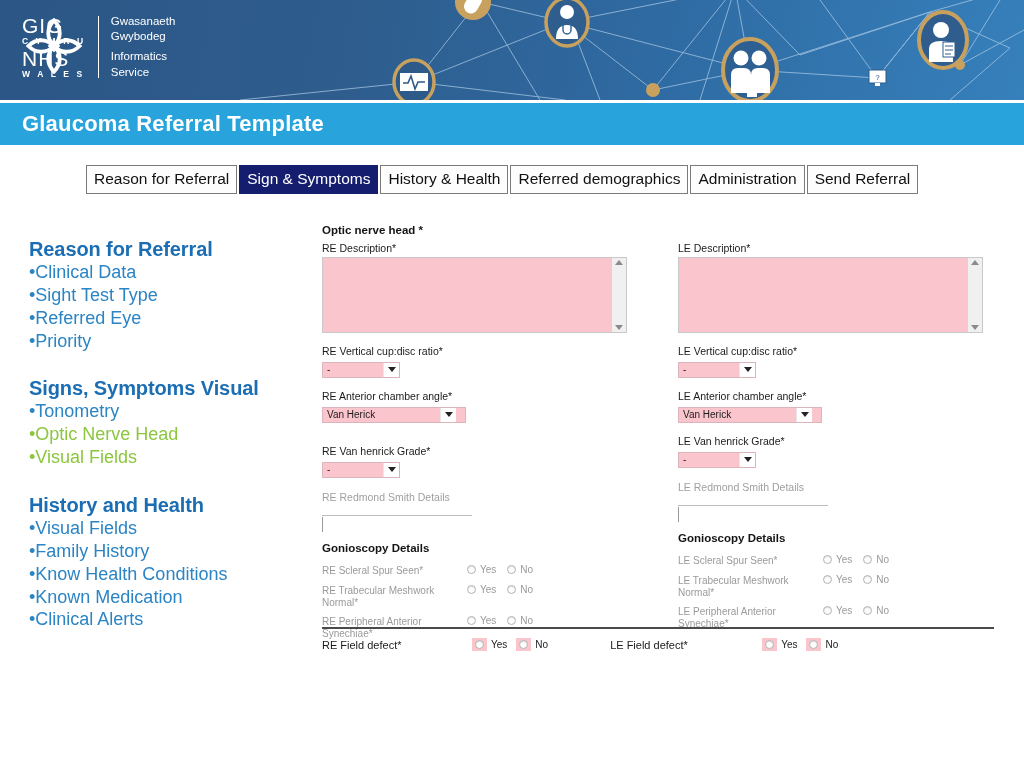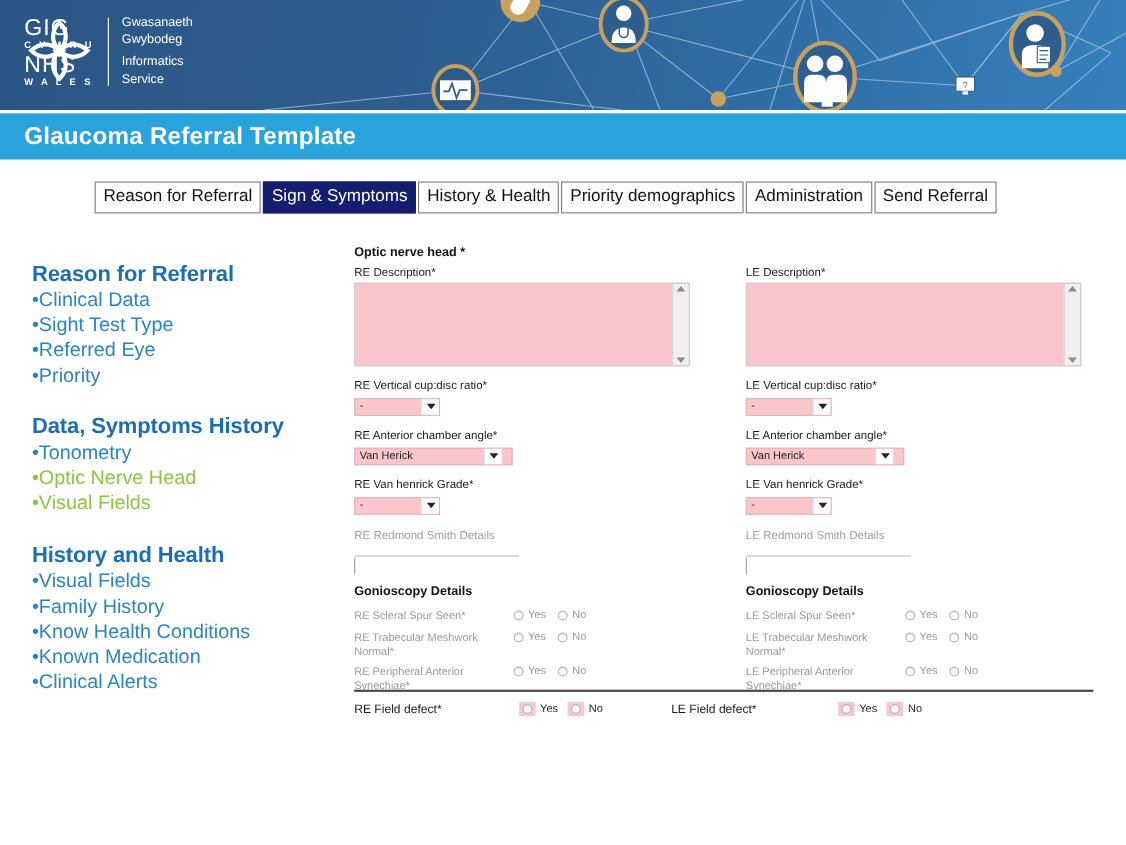--- a/index.html
+++ b/index.html
@@ -274,39 +274,39 @@
 </div>
 
 <div class="titlebar">
   <div class="title">Glaucoma Referral Template</div>
 </div>
 
 <div class="tabstrip">
   <div class="tab">Reason for Referral</div>
   <div class="tab active">Sign &amp; Symptoms</div>
   <div class="tab">History &amp; Health</div>
-  <div class="tab">Priority demographics</div>
+  <div class="tab">Referred demographics</div>
   <div class="tab">Administration</div>
   <div class="tab">Send Referral</div>
 </div>
 
 <div class="outline">
 
   <div class="grp">
     <h3>Reason for Referral</h3>
     <ul>
       <li>•<span>Clinical Data</span></li>
       <li>•<span>Sight Test Type</span></li>
       <li>•<span>Referred Eye</span></li>
       <li>•<span>Priority</span></li>
     </ul>
   </div>
 
   <div class="grp">
-    <h3>Data, Symptoms History</h3>
+    <h3>Signs, Symptoms Visual</h3>
     <ul>
       <li>•<span>Tonometry</span></li>
       <li class="green">•<span>Optic Nerve Head</span></li>
       <li class="green">•<span>Visual Fields</span></li>
     </ul>
   </div>
 
   <div class="grp">
     <h3>History and Health</h3>
     <ul>
@@ -343,21 +343,21 @@
     </div>
 
     <div class="fld-label" style="margin-top:12px;">RE Anterior chamber angle*</div>
     <div class="select w-md">
       <div class="val">Van Herick</div>
       <div class="caret">
           <i></i>
         </div>
     </div>
 
-    <div class="fld-label" style="margin-top:12px;">RE Van henrick Grade*</div>
+    <div class="fld-label" style="margin-top:22px;">RE Van henrick Grade*</div>
     <div class="select w-sm">
       <div class="val">-</div>
       <div class="caret">
           <i></i>
         </div>
     </div>
 
     <div class="fld-label dim" style="margin-top:13px;">RE Redmond Smith Details</div>
     <div class="txt-underline"></div>
     <div class="txt-box"></div>

